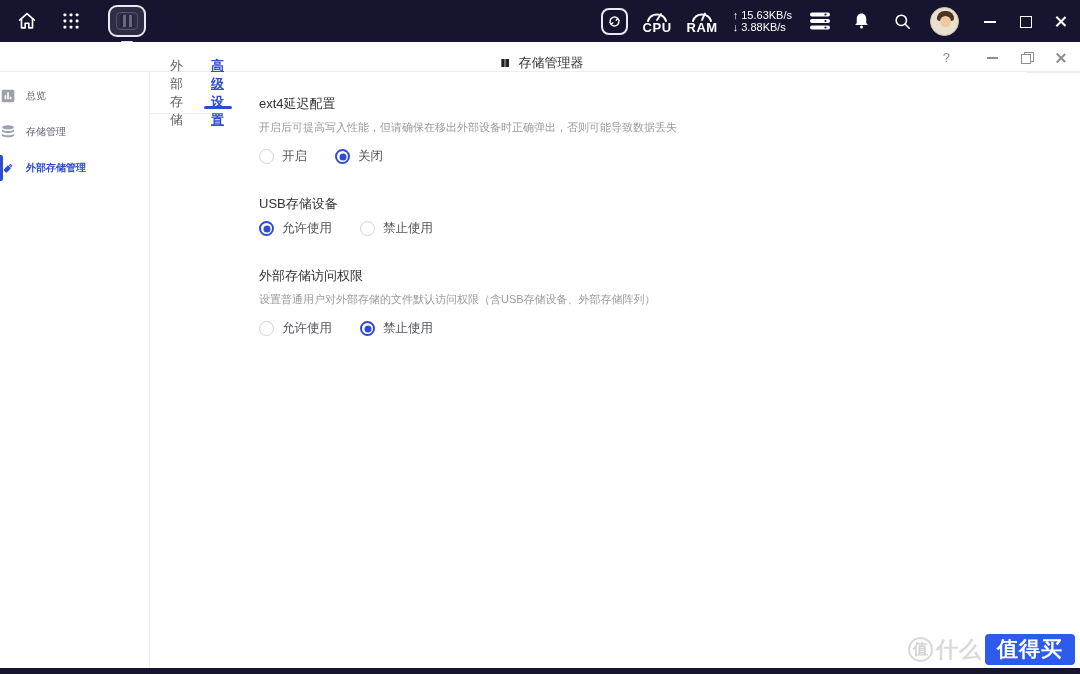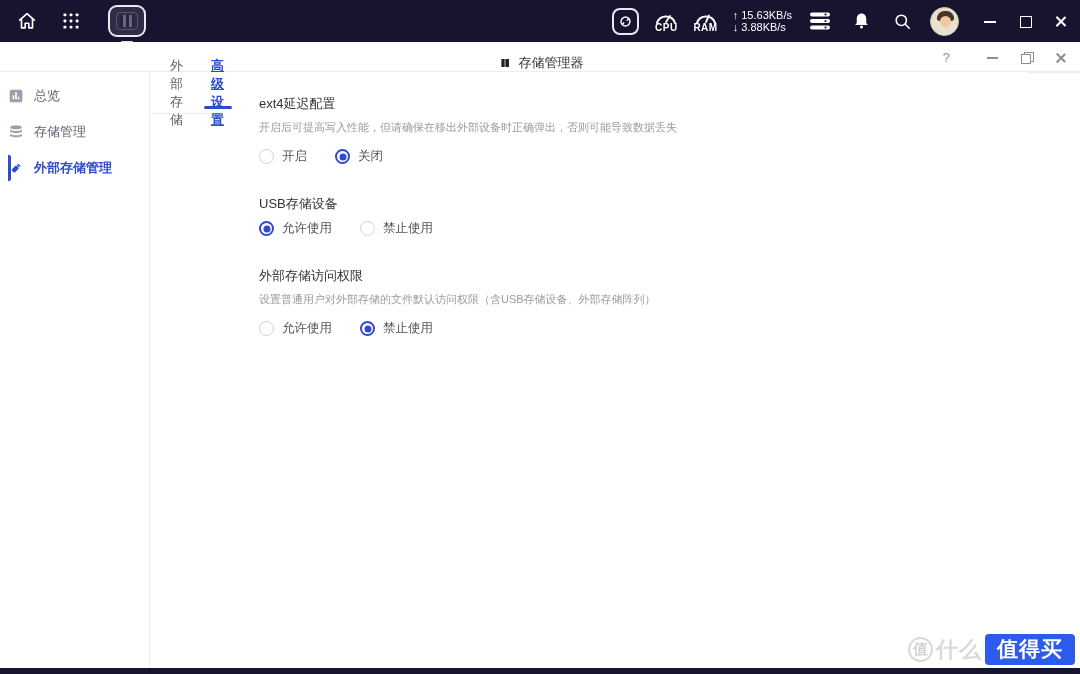--- a/index.html
+++ b/index.html
@@ -33,21 +33,21 @@
   .app-tile .active-dash {
     position:absolute; bottom:-8px; left:50%; transform:translateX(-50%);
     width:12px; height:2px; background:#dcdce6; border-radius:2px;
   }
   .tb-right { margin-left:auto; display:flex; align-items:center; gap:15px; }
   .sync-tile {
     width:27px; height:27px; border:2px solid #e9e9f2; border-radius:8px;
     display:flex; align-items:center; justify-content:center; cursor:pointer;
   }
   .gauge { display:flex; flex-direction:column; align-items:center; cursor:pointer; }
-  .gauge-label { font-size:10px; font-weight:bold; letter-spacing:.5px; margin-top:-2px; }
+  .gauge-label { font-size:13px; font-weight:bold; letter-spacing:.5px; margin-top:-2px; }
   .net { font-size:11px; line-height:12px; white-space:nowrap; cursor:default; }
   .avatar {
     width:29px; height:29px; border-radius:50%; background:#e9e0cd;
     position:relative; overflow:hidden; cursor:pointer; border:1px solid #cfc6b2;
   }
   .avatar::before { 
     content:""; position:absolute; top:3px; left:6px; width:17px; height:10px;
     background:#4a3628; border-radius:8px 8px 3px 3px;
   }
   .avatar::after { 
@@ -93,21 +93,21 @@
   .wctl-x::before,.wctl-x::after { content:""; position:absolute; left:5px; top:0; width:1.5px; height:12px; background:#8e8e8e; }
   .wctl-x::before { transform:rotate(45deg); }
   .wctl-x::after { transform:rotate(-45deg); }
 
   .window-body { flex:1; display:flex; min-height:0; }
 
   
   .sidebar { width:150px; flex:0 0 150px; border-right:1px solid #ececec; padding-top:7px; }
   .side-item {
     height:34px; margin-bottom:2px; display:flex; align-items:center; gap:10px;
-    position:relative; color:#5f6470; font-size:13px; cursor:pointer;margin-left:8px;
+    position:relative; color:#5f6470; font-size:10px; cursor:pointer;
   }
   .side-item .icon { width:16px; height:16px; display:flex; color:#9aa0ad; }
   .side-item.active { color:#2e4bd2; font-weight:bold; }
   .side-item.active .icon { color:#2e4bd2; }
   .side-item.active::before {
     content:""; position:absolute; left:0; top:4px; bottom:4px; width:3px;
     background:#2e4bd2; border-radius:0 2px 2px 0;
   }
 
   

